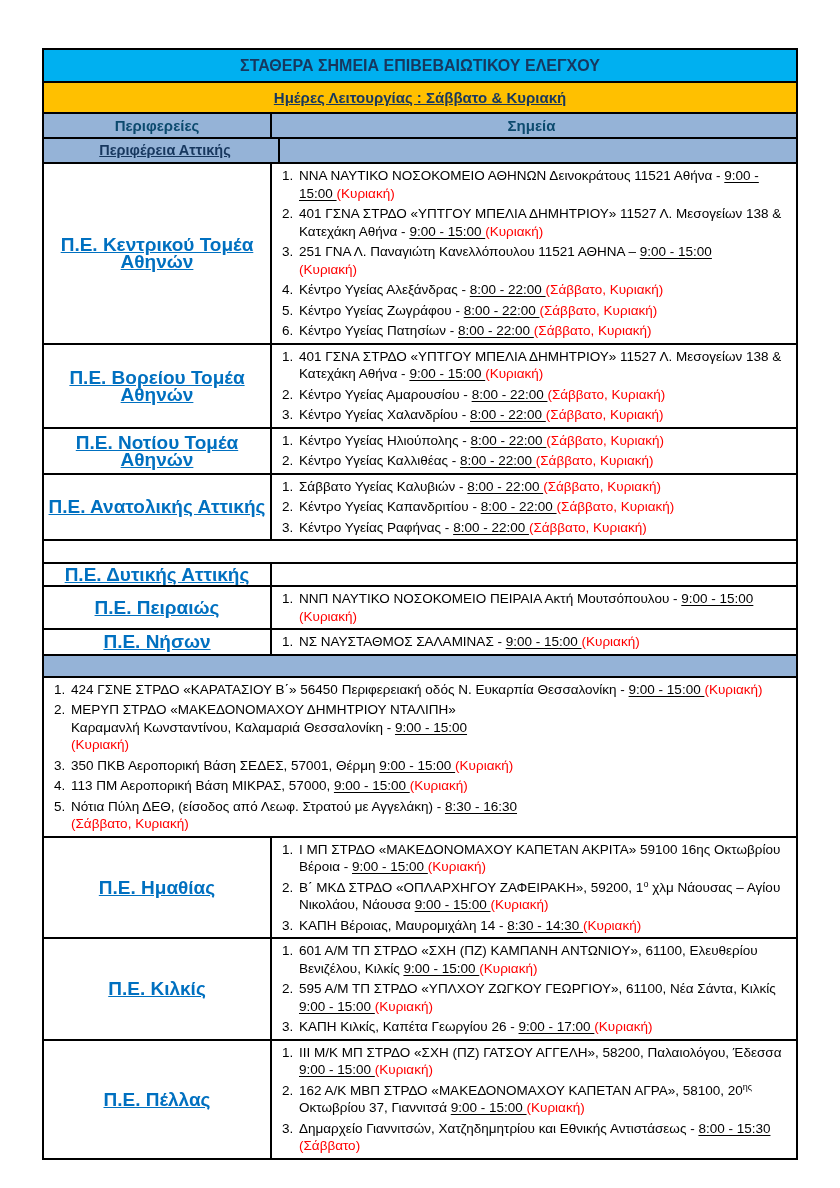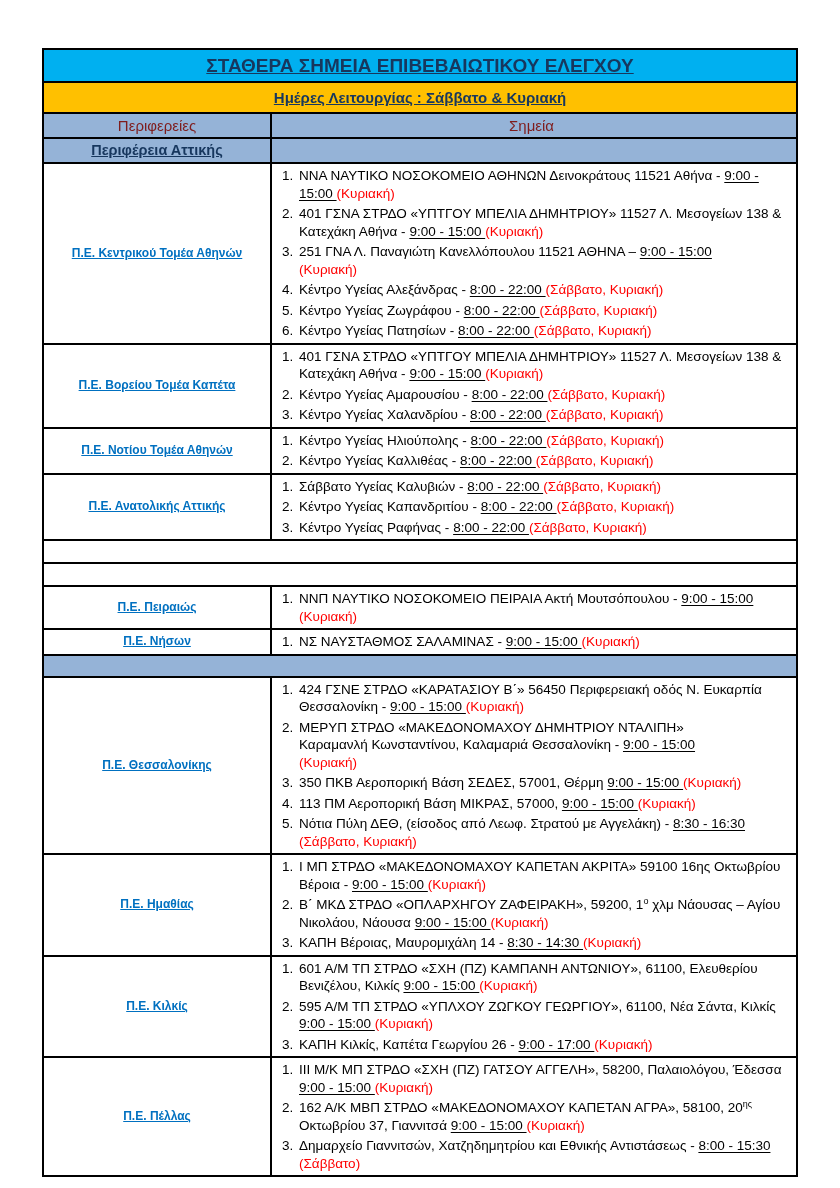--- a/index.html
+++ b/index.html
@@ -8,41 +8,41 @@
     font-family:"Liberation Sans",sans-serif;color:#000;
     -webkit-font-smoothing:antialiased;
   }
   .page{position:relative;width:840px;height:1188px;overflow:hidden;background:#fff;}
   .doc-table{
     position:absolute;left:42px;top:48px;width:756px;
     border:2px solid #000;box-sizing:border-box;background:#fff;
   }
   .band{display:flex;align-items:center;justify-content:center;text-align:center;box-sizing:border-box;}
   .title-band{background:var(--cyan,#00B0F0);height:31px;}
-  .title-band .t{font-weight:bold;font-size:19px;color:var(--navy,#17375E);text-decoration:underline;}
+  .title-band .t{font-weight:bold;font-size:16px;color:var(--navy,#17375E);}
   .days-band{background:var(--gold,#FFC000);height:31px;border-top:2px solid #000;}
   .days-band .t{font-weight:bold;font-size:15px;color:var(--navy,#17375E);text-decoration:underline;}
   .row{display:flex;border-top:2px solid #000;box-sizing:border-box;background:#fff;}
   .header-row{background:var(--lightblue,#95B3D7);min-height:24px;}
   .header-row .cell-left,.header-row .cell-right{display:flex;align-items:center;justify-content:center;}
-  .header-row .t{font-weight:normal;font-size:15px;color:#7f1d1d;}
+  .header-row .t{font-weight:bold;font-size:15px;color:#0c4a6e;}
   .cell-left{
     width:228px;flex:none;border-right:2px solid #000;box-sizing:border-box;
     display:flex;align-items:center;justify-content:center;text-align:center;
     padding:2px 3px;
   }
   .cell-right{flex:1;box-sizing:border-box;padding:3px 5px 3px 0;min-height:20px;}
-  .region-row{background:var(--lightblue,#95B3D7);min-height:22px;}
+  .region-row{background:var(--lightblue,#95B3D7);min-height:22px;padding-left:8px;}
   .region-label{
     color:var(--navy,#17375E);font-weight:bold;font-size:14.5px;
     text-decoration:underline;line-height:19px;
   }
   .pe-row{min-height:23px;}
   .pe-label{
-    color:var(--blue,#0070C0);font-weight:bold;font-size:12px;
+    color:var(--blue,#0070C0);font-weight:bold;font-size:19px;
     text-decoration:underline;line-height:17px;
   }
   .item{display:flex;margin:0 0 3px 0;font-size:13.5px;line-height:17.5px;}
   .item:last-child{margin-bottom:0;}
   .num{flex:none;width:27px;padding-left:10px;box-sizing:border-box;}
   .item-body{flex:1;}
   .sg-n{color:#000;text-align:right;}
   .sg-u{color:#000;text-decoration:underline;text-underline-offset:2px;}
   .sg-r{color:var(--red,#FF0000);}
   .sg-p{vertical-align:super;font-size:9px;line-height:0;}
@@ -103,21 +103,21 @@
               <span class="item-body"><span class="sg-n">Κέντρο Υγείας Ζωγράφου - </span><span class="sg-u">8:00 - 22:00 </span><span class="sg-r">(Σάββατο, Κυριακή)</span></span>
             </div>
             <div class="item">
               <span class="num">6.</span>
               <span class="item-body"><span class="sg-n">Κέντρο Υγείας Πατησίων - </span><span class="sg-u">8:00 - 22:00 </span><span class="sg-r">(Σάββατο, Κυριακή)</span></span>
             </div>
           </div>
         </div>
         <div class="row pe-row">
           <div class="cell-left">
-            <span class="pe-label">Π.Ε. Βορείου Τομέα Καπέτα</span>
+            <span class="pe-label">Π.Ε. Βορείου Τομέα Αθηνών</span>
           </div>
           <div class="cell-right">
             <div class="item">
               <span class="num">1.</span>
               <span class="item-body"><span class="sg-n">401 ΓΣΝΑ ΣΤΡΔΟ «ΥΠΤΓΟΥ ΜΠΕΛΙΑ ΔΗΜΗΤΡΙΟΥ» 11527 Λ. Μεσογείων 138 &amp; Κατεχάκη Αθήνα - </span><span class="sg-u">9:00 - 15:00 </span><span class="sg-r">(Κυριακή)</span></span>
             </div>
             <div class="item">
               <span class="num">2.</span>
               <span class="item-body"><span class="sg-n">Κέντρο Υγείας Αμαρουσίου - </span><span class="sg-u">8:00 - 22:00 </span><span class="sg-r">(Σάββατο, Κυριακή)</span></span>
             </div>
@@ -158,20 +158,23 @@
             <div class="item">
               <span class="num">3.</span>
               <span class="item-body"><span class="sg-n">Κέντρο Υγείας Ραφήνας - </span><span class="sg-u">8:00 - 22:00 </span><span class="sg-r">(Σάββατο, Κυριακή)</span></span>
             </div>
           </div>
         </div>
         <div class="row pe-row">
           <div class="cell-right"></div>
         </div>
         <div class="row pe-row">
+          <div class="cell-left">
+            <span class="pe-label">Π.Ε. Δυτικής Αττικής</span>
+          </div>
           <div class="cell-right"></div>
         </div>
         <div class="row pe-row">
           <div class="cell-left">
             <span class="pe-label">Π.Ε. Πειραιώς</span>
           </div>
           <div class="cell-right">
             <div class="item">
               <span class="num">1.</span>
               <span class="item-body"><span class="sg-n">ΝΝΠ ΝΑΥΤΙΚΟ ΝΟΣΟΚΟΜΕΙΟ ΠΕΙΡΑΙΑ Ακτή Μουτσόπουλου - </span><span class="sg-u">9:00 - 15:00</span><br><span class="sg-r">(Κυριακή)</span></span>
@@ -186,23 +189,20 @@
             <div class="item">
               <span class="num">1.</span>
               <span class="item-body"><span class="sg-n">ΝΣ ΝΑΥΣΤΑΘΜΟΣ ΣΑΛΑΜΙΝΑΣ - </span><span class="sg-u">9:00 - 15:00 </span><span class="sg-r">(Κυριακή)</span></span>
             </div>
           </div>
         </div>
         <div class="row region-row">
           <div class="cell-right"></div>
         </div>
         <div class="row pe-row">
-          <div class="cell-left">
-            <span class="pe-label">Π.Ε. Θεσσαλονίκης</span>
-          </div>
           <div class="cell-right">
             <div class="item">
               <span class="num">1.</span>
               <span class="item-body"><span class="sg-n">424 ΓΣΝΕ ΣΤΡΔΟ «ΚΑΡΑΤΑΣΙΟΥ Β΄» 56450 Περιφερειακή οδός Ν. Ευκαρπία Θεσσαλονίκη - </span><span class="sg-u">9:00 - 15:00 </span><span class="sg-r">(Κυριακή)</span></span>
             </div>
             <div class="item">
               <span class="num">2.</span>
               <span class="item-body"><span class="sg-n">ΜΕΡΥΠ ΣΤΡΔΟ «ΜΑΚΕΔΟΝΟΜΑΧΟΥ ΔΗΜΗΤΡΙΟΥ ΝΤΑΛΙΠΗ»</span><br><span class="sg-n">Καραμανλή Κωνσταντίνου, Καλαμαριά Θεσσαλονίκη - </span><span class="sg-u">9:00 - 15:00</span><br><span class="sg-r">(Κυριακή)</span></span>
             </div>
             <div class="item">

